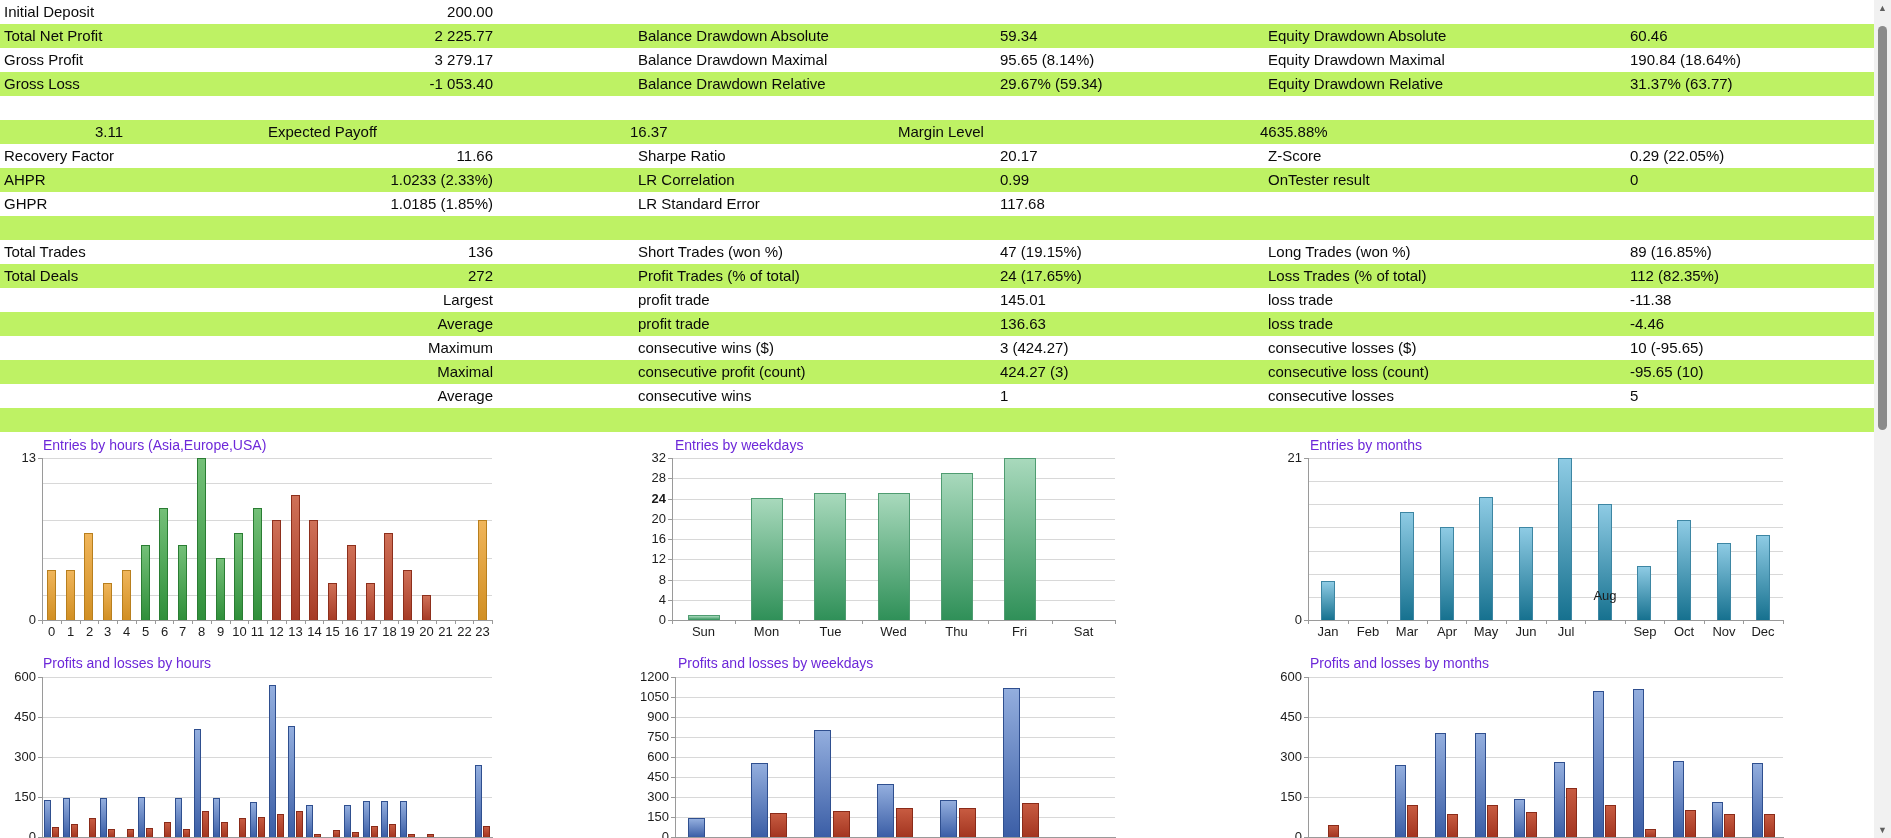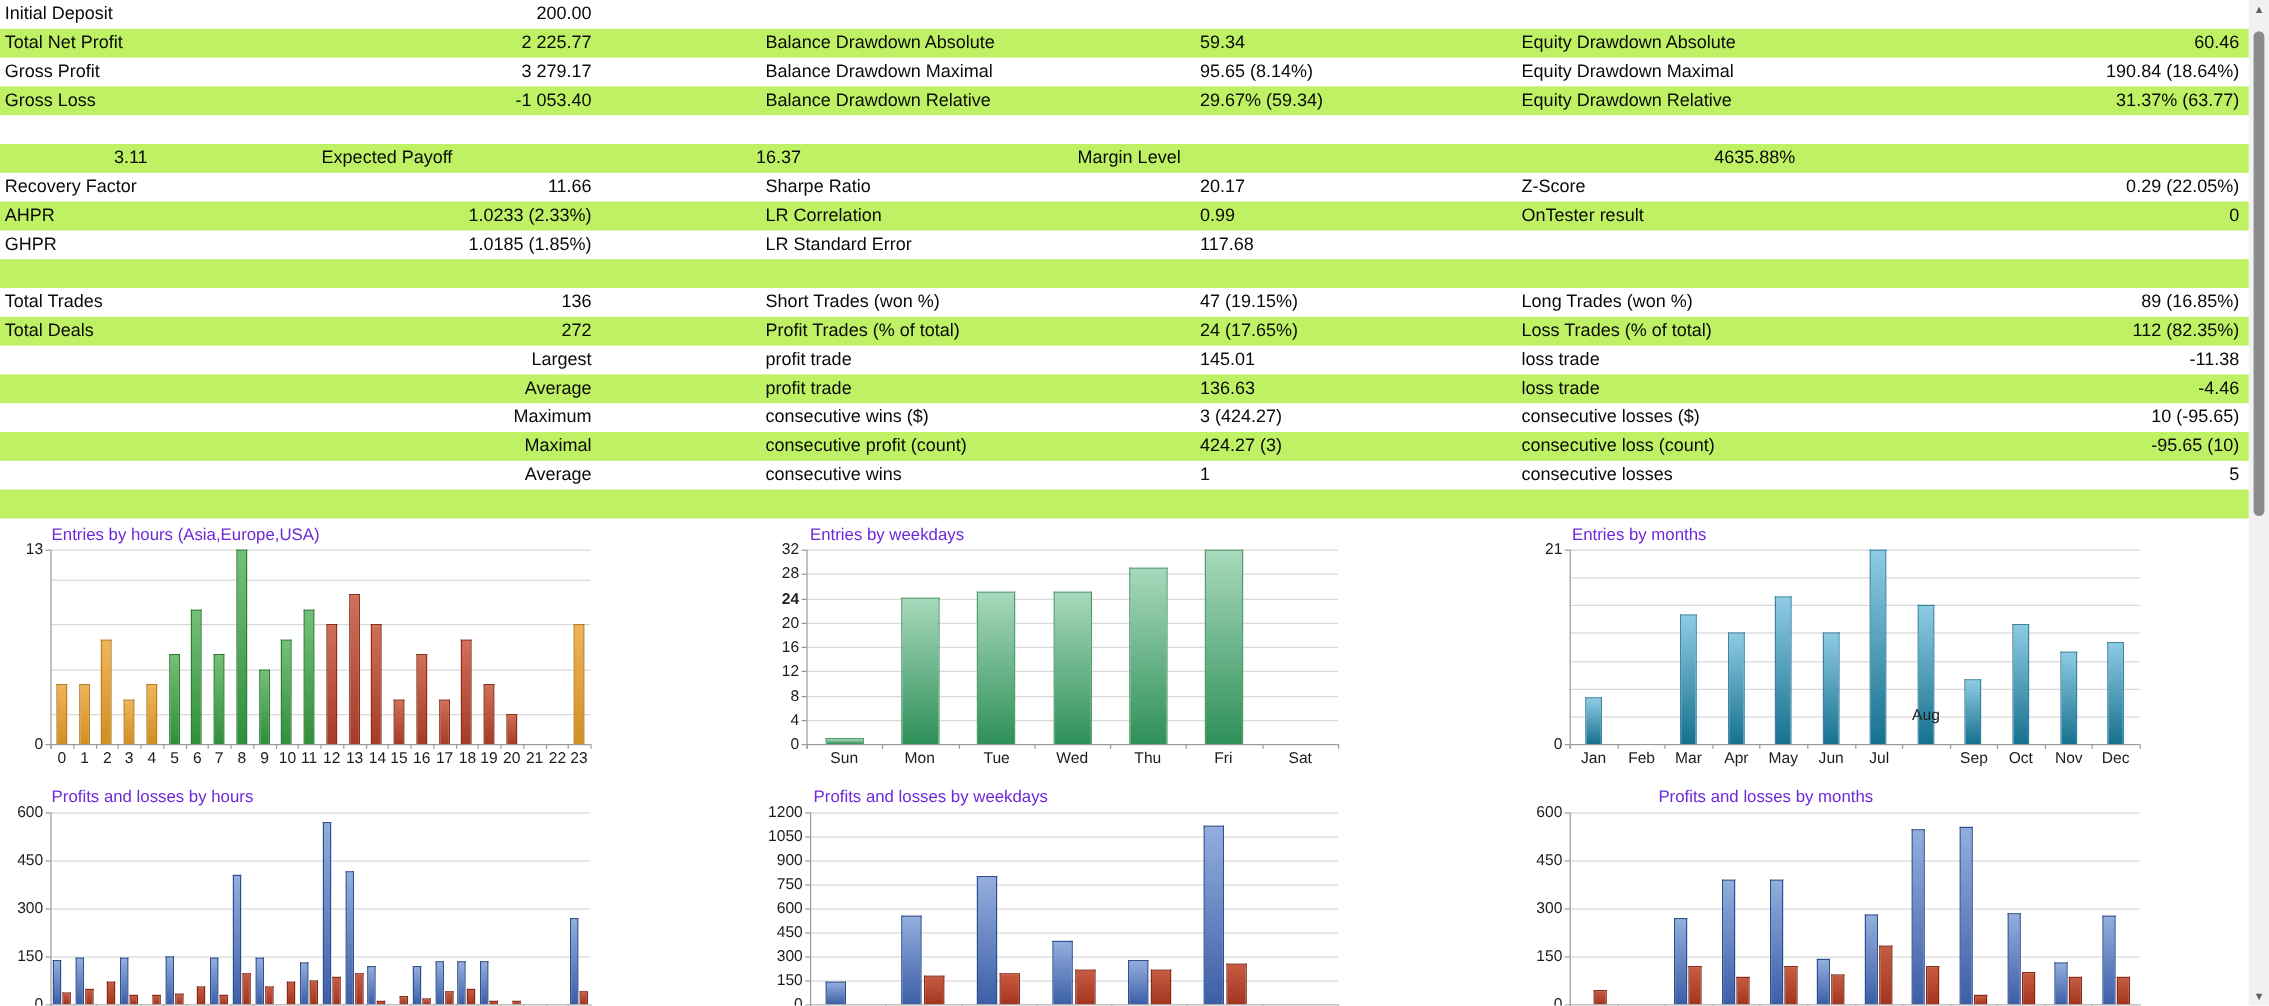--- a/index.html
+++ b/index.html
@@ -13,21 +13,21 @@
   
   #stat-table{position:absolute;left:0;top:0;width:1874px;}
   .srow{display:flex;height:24px;line-height:24px;font-size:15px;white-space:nowrap;}
   .srow.stripe{background:#bef264;}
   .cell{overflow:hidden;}
   .c1l{width:366px;padding-left:4px;}
   .c1v{width:123px;text-align:right;padding-right:137px;}
   .c2l{width:362px;padding-left:8px;}
   .c2v{width:237px;text-align:left;padding-right:23px;}
   .c3l{width:362px;padding-left:8px;}
-  .c3v{width:236px;text-align:right;padding-right:8px;}
+  .c3v{width:236px;text-align:left;padding-right:8px;}
   
   #charts{position:absolute;left:0;top:0;width:1891px;height:838px;}
   .chart-title{position:absolute;font-size:14px;color:#6d28d9;white-space:nowrap;}
   .gridline{position:absolute;height:1px;background:#d8d8d8;}
   .axis-y{position:absolute;width:1px;background:#9a9a9a;}
   .axis-x{position:absolute;height:1px;background:#9a9a9a;}
   .ytick{position:absolute;height:1px;width:4px;background:#9a9a9a;}
   .xtick{position:absolute;width:1px;height:4px;background:#9a9a9a;}
   .ylabel{position:absolute;font-size:13px;color:#1c1c1c;text-align:right;white-space:nowrap;}
   .xlabel{position:absolute;font-size:13px;color:#1c1c1c;text-align:center;white-space:nowrap;}
@@ -502,21 +502,21 @@
       <div class="xtick" style="left: 675px; top: 837px;"></div>
       <div class="xtick" style="left: 738px; top: 837px;"></div>
       <div class="xtick" style="left: 801px; top: 837px;"></div>
       <div class="xtick" style="left: 864px; top: 837px;"></div>
       <div class="xtick" style="left: 926px; top: 837px;"></div>
       <div class="xtick" style="left: 989px; top: 837px;"></div>
       <div class="xtick" style="left: 1052px; top: 837px;"></div>
       <div class="xtick" style="left: 1115px; top: 837px;"></div>
     </div>
     <div>
-      <div class="chart-title" style="left: 1382px; top: 655px;">Profits and losses by months</div>
+      <div class="chart-title" style="left: 1310px; top: 655px;">Profits and losses by months</div>
       <div class="gridline" style="left: 1308px; width: 475px; top: 797px;"></div>
       <div class="gridline" style="left: 1308px; width: 475px; top: 757px;"></div>
       <div class="gridline" style="left: 1308px; width: 475px; top: 717px;"></div>
       <div class="gridline" style="left: 1308px; width: 475px; top: 677px;"></div>
       <div class="bar" style="left: 1328px; width: 11px; top: 825px; height: 12px; background: linear-gradient(rgb(199, 91, 65) 0%, rgb(163, 53, 32) 100%); border-color: rgb(138, 43, 25);"></div>
       <div class="bar" style="left: 1395px; width: 11px; top: 765px; height: 72px; background: linear-gradient(rgb(147, 174, 222) 0%, rgb(59, 94, 166) 100%); border-color: rgb(47, 79, 143);"></div>
       <div class="bar" style="left: 1407px; width: 11px; top: 805px; height: 32px; background: linear-gradient(rgb(199, 91, 65) 0%, rgb(163, 53, 32) 100%); border-color: rgb(138, 43, 25);"></div>
       <div class="bar" style="left: 1435px; width: 11px; top: 733px; height: 104px; background: linear-gradient(rgb(147, 174, 222) 0%, rgb(59, 94, 166) 100%); border-color: rgb(47, 79, 143);"></div>
       <div class="bar" style="left: 1447px; width: 11px; top: 814px; height: 23px; background: linear-gradient(rgb(199, 91, 65) 0%, rgb(163, 53, 32) 100%); border-color: rgb(138, 43, 25);"></div>
       <div class="bar" style="left: 1475px; width: 11px; top: 733px; height: 104px; background: linear-gradient(rgb(147, 174, 222) 0%, rgb(59, 94, 166) 100%); border-color: rgb(47, 79, 143);"></div>

